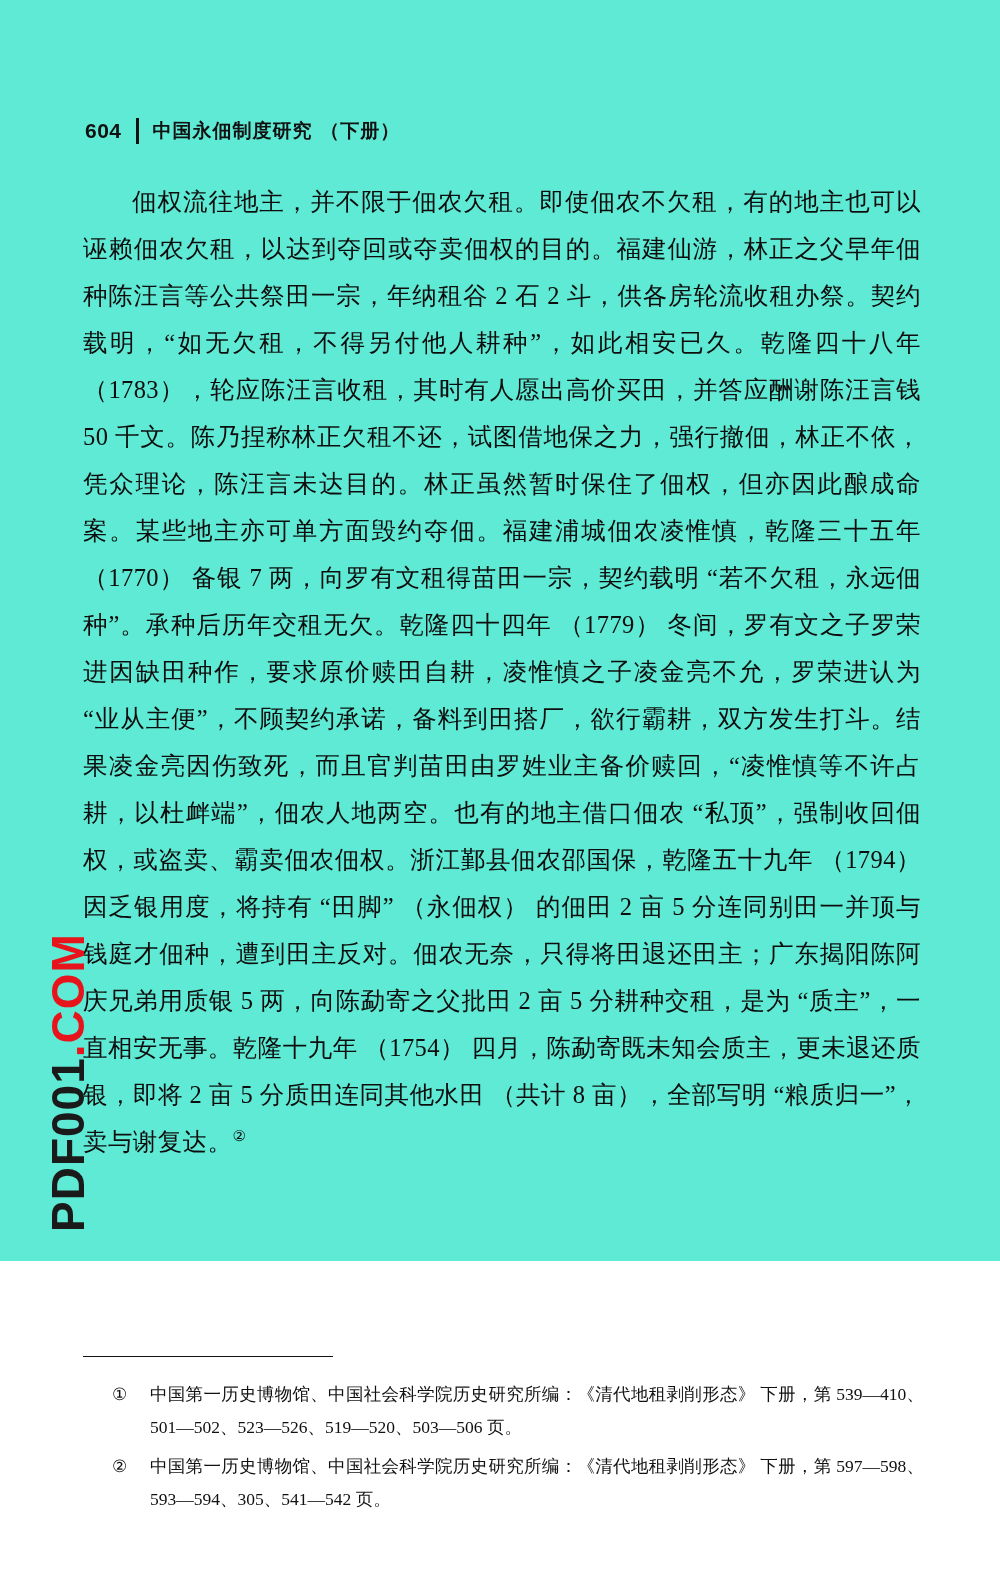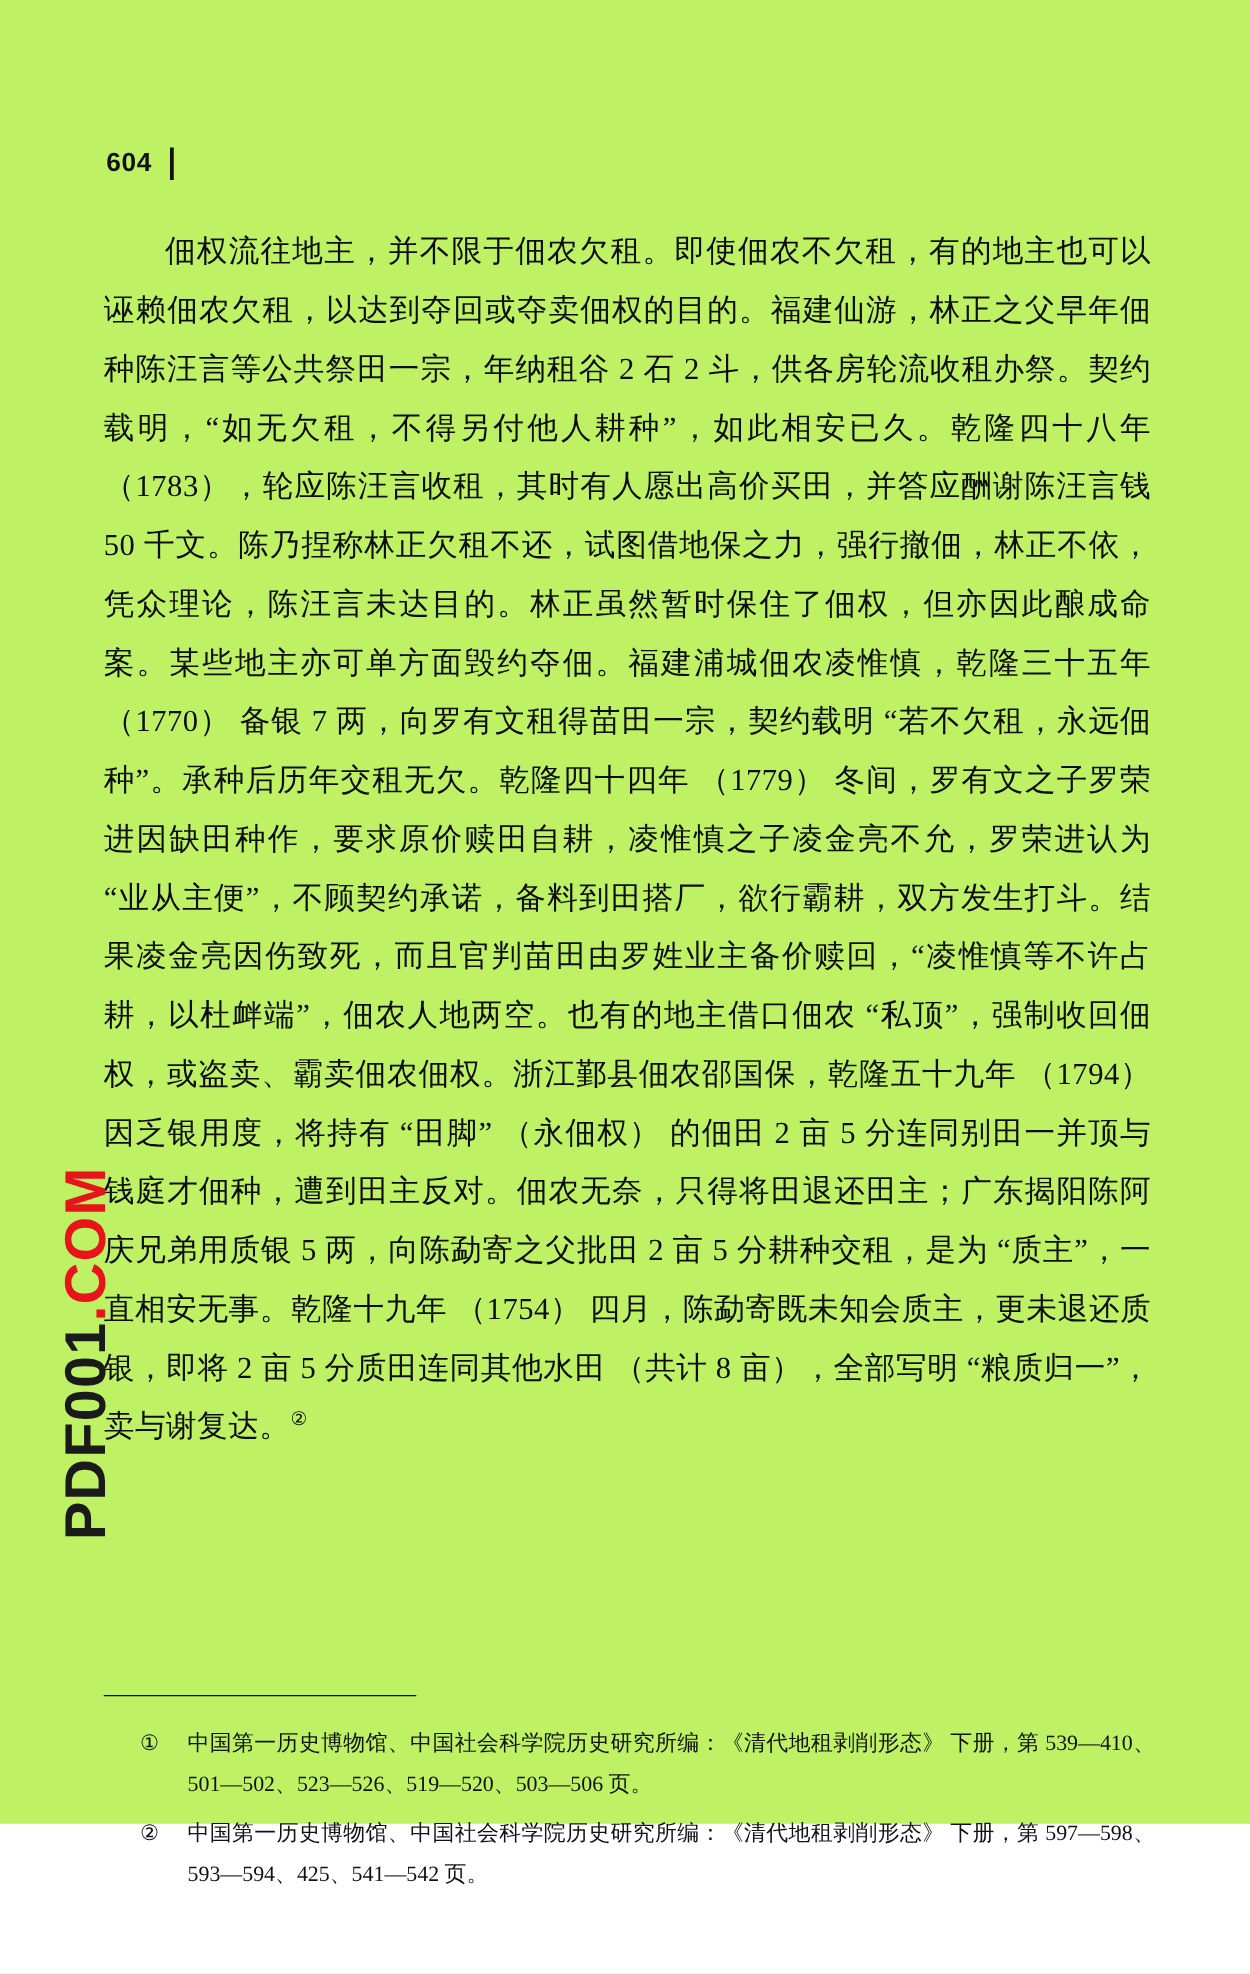--- a/index.html
+++ b/index.html
@@ -13,22 +13,22 @@
     font-family: "Liberation Serif", "DejaVu Serif", serif;
     color: #111111;
     position: relative;
     overflow: hidden;
   }
   .page {
     position: absolute;
     left: 0;
     top: 0;
     width: 1000px;
-    height: 1459px;
-    background: #bef264;
+    height: 1261px;
+    background: #5eead4;
   }
   
   .header {
     position: absolute;
     left: 85px;
     top: 118px;
     display: flex;
     align-items: center;
     gap: 14px;
   }
@@ -128,36 +128,37 @@
   .wm-b { color: #e8141b; }
 </style>
 </head>
 <body>
 
 <div class="page">
 
   <div class="header">
     <span class="page-number">604</span>
     <span class="header-rule"></span>
+    <span class="header-title">中国永佃制度研究 （下册）</span>
   </div>
 
   <div class="body-text">
     <p class="para indent"><span>佃权流往地主，并不限于佃农欠租。即使佃农不欠租，有的地主也可以诬赖佃农欠租，以达到夺回或夺卖佃权的目的。福建仙游，林正之父早年佃种陈汪言等公共祭田一宗，年纳租谷 2 石 2 斗，供各房轮流收租办祭。契约载明，“如无欠租，不得另付他人耕种”，如此相安已久。乾隆四十八年 （1783），轮应陈汪言收租，其时有人愿出高价买田，并答应酬谢陈汪言钱 50 千文。陈乃捏称林正欠租不还，试图借地保之力，强行撤佃，林正不依，凭众理论，陈汪言未达目的。林正虽然暂时保住了佃权，但亦因此酿成命案。某些地主亦可单方面毁约夺佃。福建浦城佃农凌惟慎，乾隆三十五年 （1770） 备银 7 两，向罗有文租得苗田一宗，契约载明 “若不欠租，永远佃种”。承种后历年交租无欠。乾隆四十四年 （1779） 冬间，罗有文之子罗荣进因缺田种作，要求原价赎田自耕，凌惟慎之子凌金亮不允，罗荣进认为 “业从主便”，不顾契约承诺，备料到田搭厂，欲行霸耕，双方发生打斗。结果凌金亮因伤致死，而且官判苗田由罗姓业主备价赎回，“凌惟慎等不许占耕，以杜衅端”，佃农人地两空。也有的地主借口佃农 “私顶”，强制收回佃权，或盗卖、霸卖佃农佃权。浙江鄞县佃农邵国保，乾隆五十九年 （1794） 因乏银用度，将持有 “田脚” （永佃权） 的佃田 2 亩 5 分连同别田一并顶与钱庭才佃种，遭到田主反对。佃农无奈，只得将田退还田主；广东揭阳陈阿庆兄弟用质银 5 两，向陈勐寄之父批田 2 亩 5 分耕种交租，是为 “质主”，一直相安无事。乾隆十九年 （1754） 四月，陈勐寄既未知会质主，更未退还质银，即将 2 亩 5 分质田连同其他水田 （共计 8 亩），全部写明 “粮质归一”，卖与谢复达。</span><sup class="fn">②</sup></p>
   </div>
 
   <div class="fn-rule"></div>
 
   <div class="footnotes">
     <div class="fn-item">
       <span class="fn-marker">①</span>
       <span class="fn-body">中国第一历史博物馆、中国社会科学院历史研究所编：《清代地租剥削形态》 下册，第 539—410、501—502、523—526、519—520、503—506 页。</span>
     </div>
     <div class="fn-item">
       <span class="fn-marker">②</span>
-      <span class="fn-body">中国第一历史博物馆、中国社会科学院历史研究所编：《清代地租剥削形态》 下册，第 597—598、593—594、425、541—542 页。</span>
+      <span class="fn-body">中国第一历史博物馆、中国社会科学院历史研究所编：《清代地租剥削形态》 下册，第 597—598、593—594、305、541—542 页。</span>
     </div>
   </div>
 
   <div class="watermark">
     <span class="wm-a">PDF001</span><span class="wm-b">.COM</span>
   </div>
 
 </div>
 
 </body></html>

